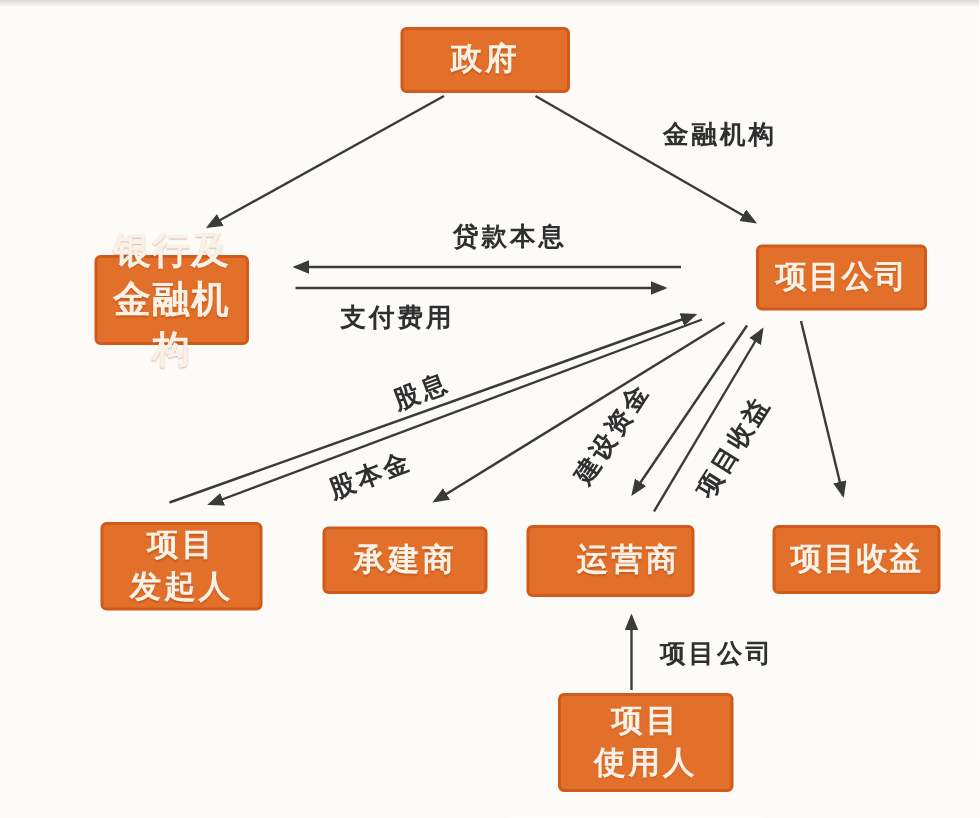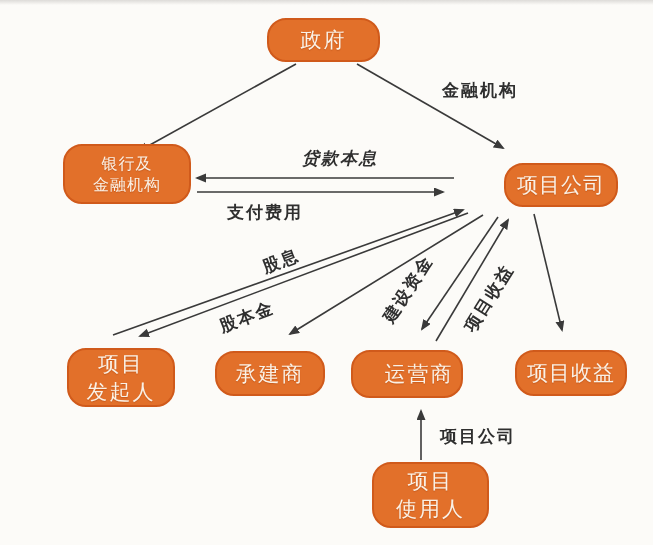--- a/index.html
+++ b/index.html
@@ -29,27 +29,27 @@
   }
   .arrow-layer line {
     stroke: var(--arrow-color, #3a3a3a);
     stroke-width: 1.6;
   }
   .node {
     position: absolute;
     box-sizing: border-box;
     background: var(--node-fill, #e2702a);
     border: 2px solid var(--node-border, #d05a1b);
-    border-radius: 19px;
+    border-radius: 4px;
     display: flex;
     align-items: center;
     justify-content: center;
     text-align: center;
     color: var(--node-text, #faf1e6);
-    font-weight: normal;
+    font-weight: bold;
     font-size: 21px;
     line-height: 1.32;
     letter-spacing: 2px;
     white-space: pre-line;
     text-shadow: 0 1px 1px rgba(150,55,5,0.35);
   }
   .edge-label {
     position: absolute;
     color: var(--label-color, #2f2f2f);
     font-weight: bold;
@@ -81,40 +81,40 @@
     <line x1="113" y1="335" x2="463" y2="210" marker-end="url(#ah)"></line>
     <line x1="483" y1="215" x2="290" y2="334" marker-end="url(#ah)"></line>
     <line x1="498" y1="217" x2="422" y2="329" marker-end="url(#ah)"></line>
     <line x1="436" y1="341" x2="508" y2="220" marker-end="url(#ah)"></line>
     <line x1="534" y1="214" x2="562" y2="330" marker-end="url(#ah)"></line>
     <line x1="421" y1="460" x2="421" y2="411" marker-end="url(#ah)"></line>
   </svg>
 
   <div class="node" style="left:267px; top:18px;  width:113px; height:44px;">政府</div>
 
-  <div class="node" style="left:63px;  top:144px; width:128px; height:60px; font-size:16px; letter-spacing:1px;">银行及
+  <div class="node" style="left:63px;  top:170px; width:103px; height:60px; font-size:25px; letter-spacing:1px;">银行及
 金融机构</div>
 
   <div class="node" style="left:456px; top:163px; width:114px; height:44px; letter-spacing:1px;margin-left:48px;">项目公司</div>
 
   <div class="node" style="left:67px;  top:348px; width:108px; height:59px;">项目
 发起人</div>
 
   <div class="node" style="left:215px; top:351px; width:110px; height:45px;">承建商</div>
 
   <div class="node" style="left:351px; top:350px; width:112px; height:48px;padding-left:24px;">运营商</div>
 
   <div class="node" style="left:515px; top:350px; width:112px; height:46px; letter-spacing:1px;">项目收益</div>
 
   <div class="node" style="left:372px; top:462px; width:117px; height:66px;">项目
 使用人</div>
 
   <div class="edge-label" style="left:480px; top:90px;">金融机构</div>
 
-  <div class="edge-label" style="left:340px; top:158px;font-style:italic;">贷款本息</div>
+  <div class="edge-label" style="left:340px; top:158px;">贷款本息</div>
 
   <div class="edge-label" style="left:265px; top:212px;">支付费用</div>
 
   <div class="edge-label tilt21" style="left:281px; top:261px;">股息</div>
 
   <div class="edge-label tilt21" style="left:247px; top:317px;">股本金</div>
 
   <div class="edge-label tilt57" style="left:408px; top:289px;">建设资金</div>
 
   <div class="edge-label tilt58" style="left:489px; top:298px;">项目收益</div>

